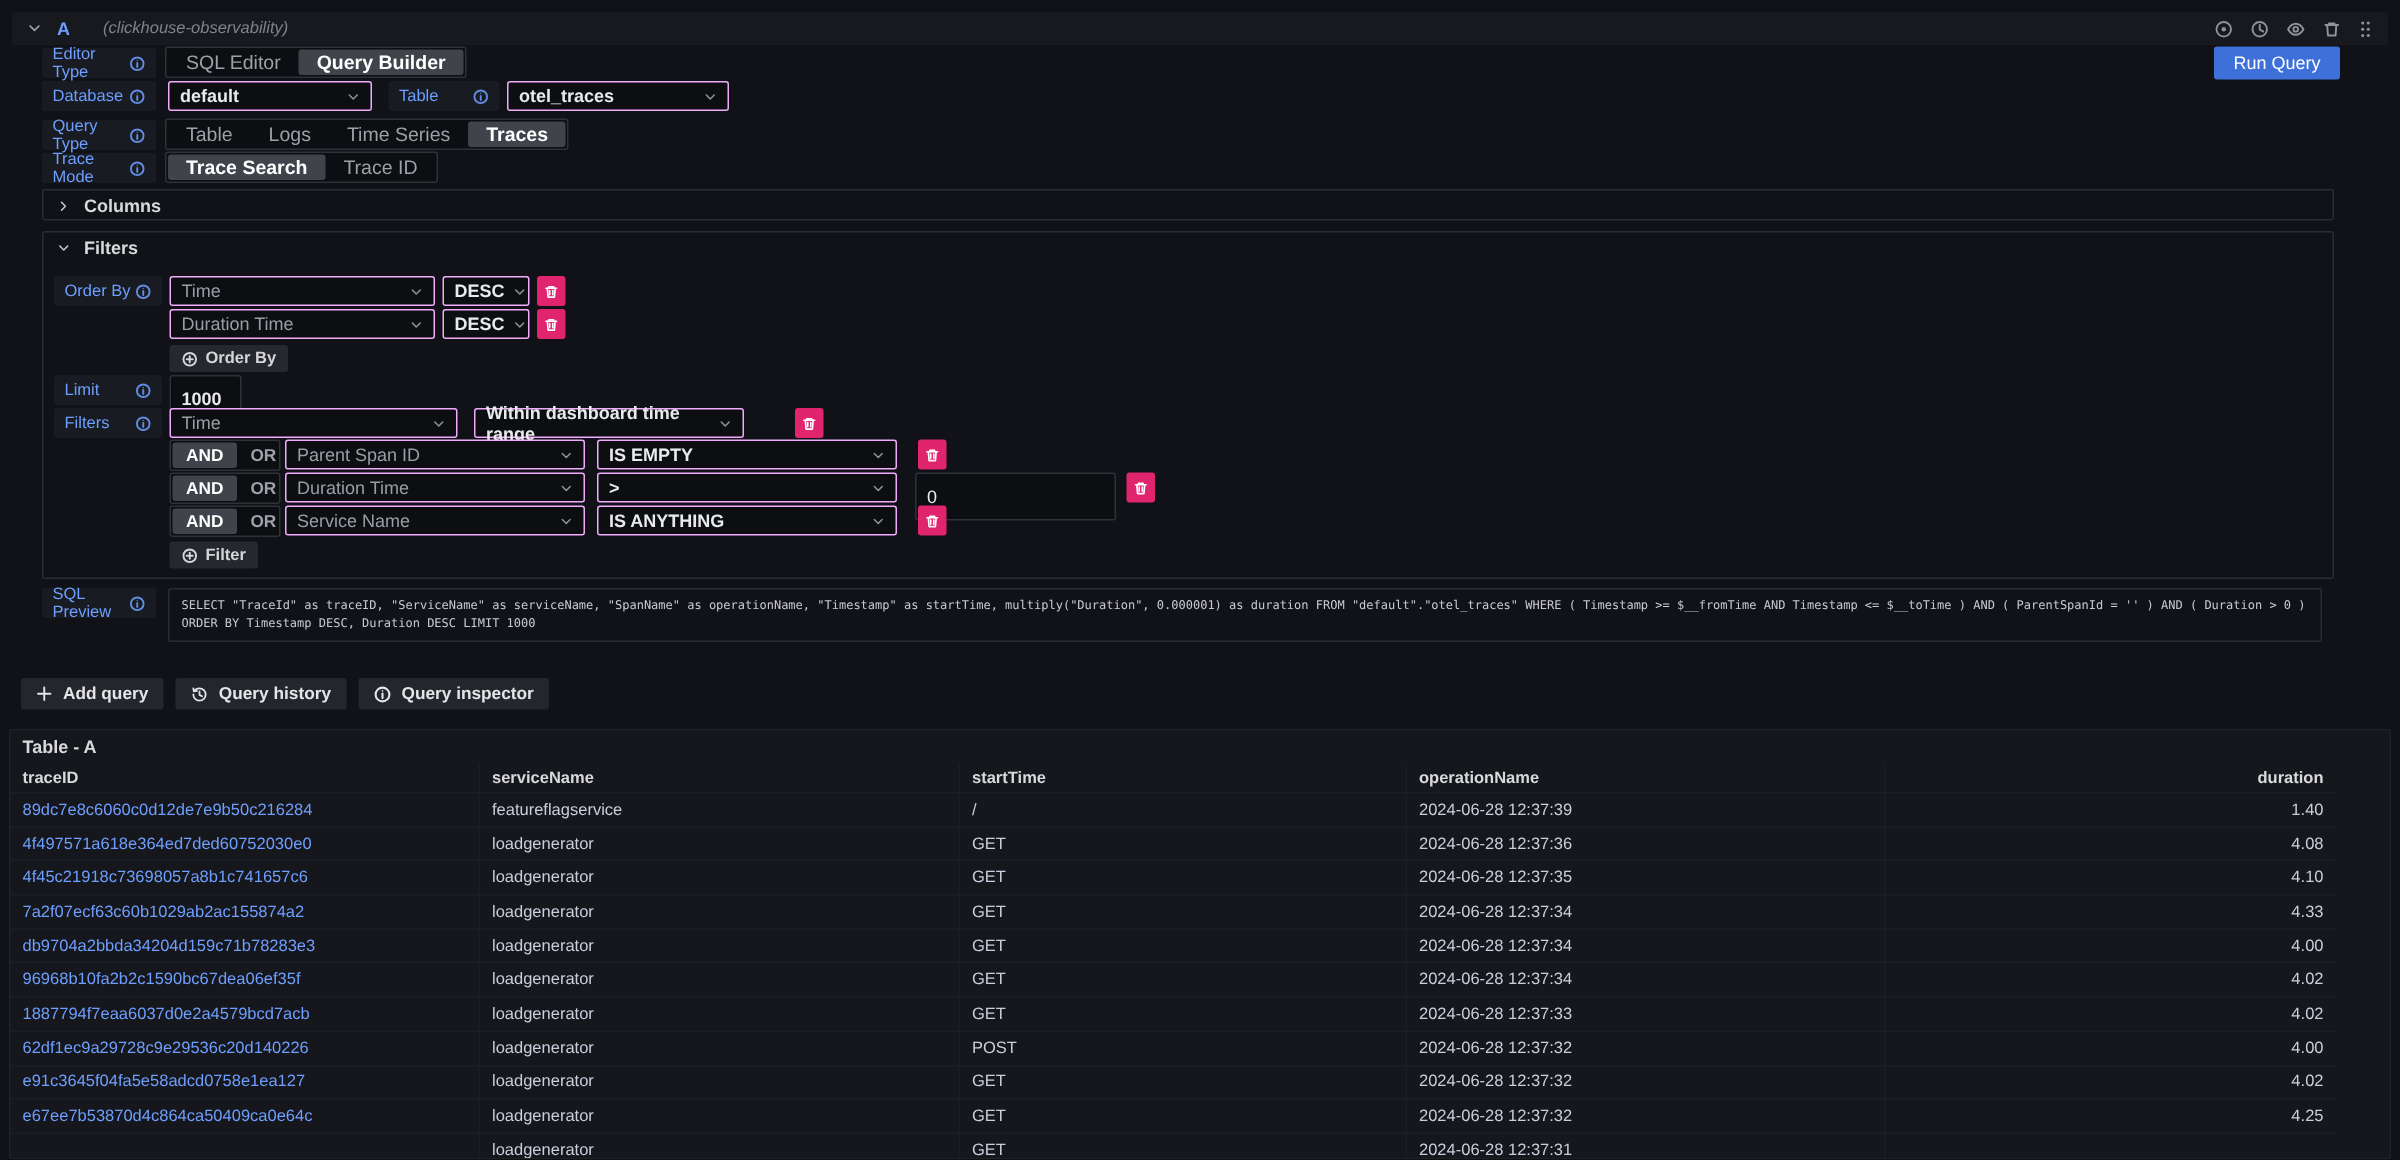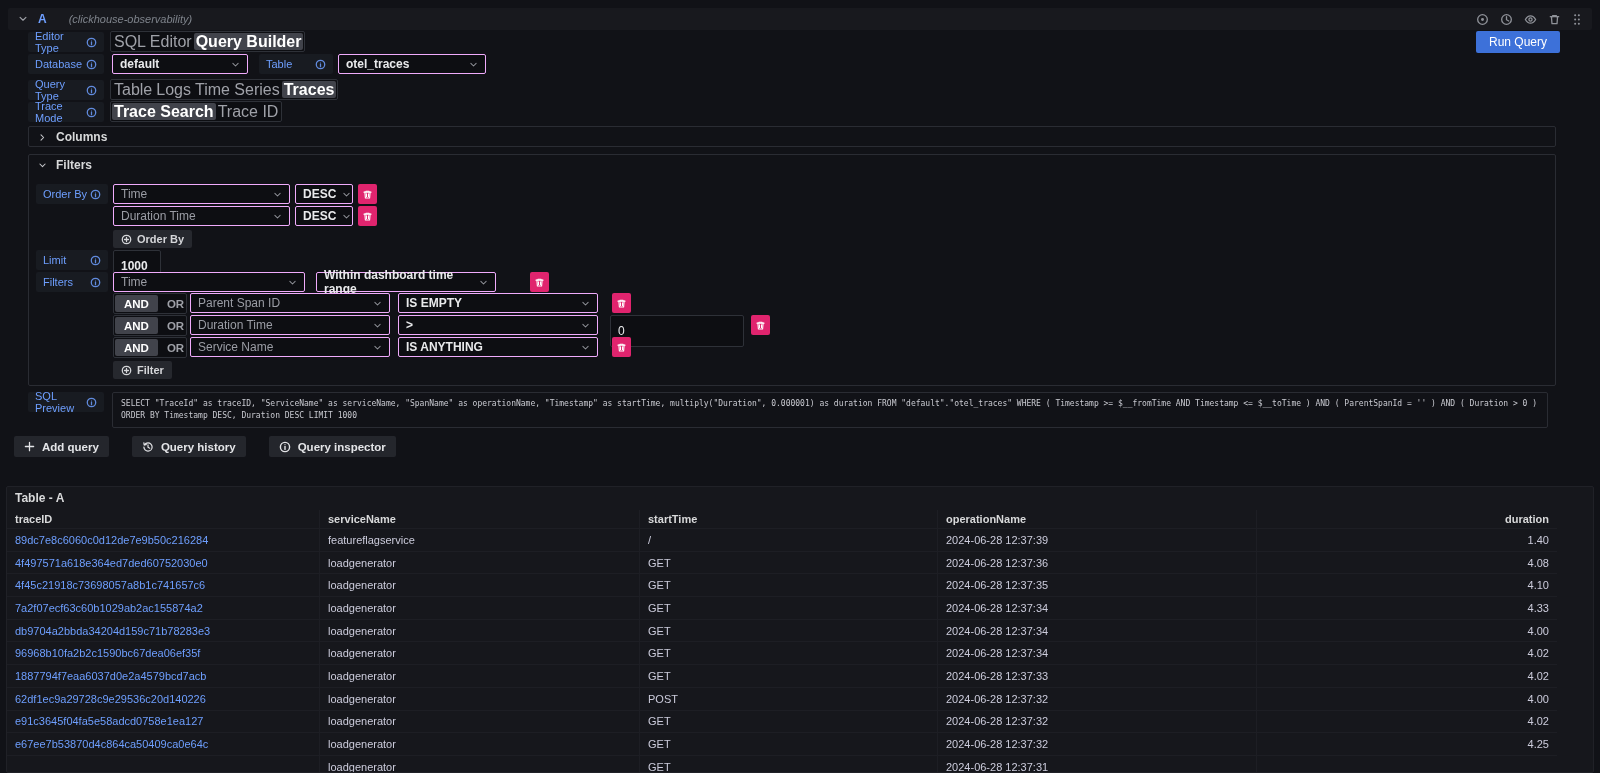--- a/index.html
+++ b/index.html
@@ -31,39 +31,39 @@
        font-size:12px;color:#d8d9dc;cursor:pointer}
   .sel .ph{color:#9b9da5}
   .sel .b{font-weight:600;color:#e9eaec}
   .caret{color:#8e9097;margin-left:6px}
   .inp{position:absolute;height:32px;background:#0d0e12;border:1px solid #2e3138;border-radius:2px;
        padding:0 7px;box-sizing:border-box;font-size:12px;font-weight:600;color:#e9eaec;font-family:inherit;outline:none}
 
   
   .rgroup{position:absolute;height:21px;background:#0d0e12;border:1px solid #2e3138;border-radius:2px;
           display:flex;align-items:stretch;box-sizing:border-box;padding:1px}
-  .ropt{display:flex;align-items:center;padding:0 2px;font-size:16px;color:#9fa1a8;border-radius:2px;cursor:pointer;white-space:nowrap}
+  .ropt{display:flex;align-items:center;padding:0 12px;font-size:13px;color:#9fa1a8;border-radius:2px;cursor:pointer;white-space:nowrap}
   .ropt.active{background:#41434b;color:#fff;font-weight:700}
   .rgroup.small .ropt{padding:0 9px;font-size:11.5px;font-weight:600}
 
   .trash{position:absolute;width:19px;height:20px;background:#e0246e;border:none;border-radius:2px;
          display:flex;align-items:center;justify-content:center;color:#fff;padding:0;cursor:pointer}
 
   .btn-ghost{position:absolute;height:18px;background:#26282e;border:none;border-radius:2px;padding:0 8px;
              color:#d5d6d9;font-size:11px;font-weight:600;display:flex;align-items:center;gap:5px;
              font-family:inherit;cursor:pointer}
 
   .cbox{position:absolute;border:1px solid #2a2c33;border-radius:2px;box-sizing:border-box}
   .cbox-head{position:absolute;display:flex;gap:9px;align-items:center;color:#d8d9da;font-size:12px;font-weight:700}
   .cbox-head .chev{color:#c6c7cb}
 
   .sqlbox{position:absolute;border:1px solid #2a2c33;border-radius:2px;padding:5px 8px;box-sizing:border-box;
           font-family:"DejaVu Sans Mono",monospace;font-size:8px;line-height:12px;color:#c9cad1;word-break:break-all}
 
-  .footerbar{position:absolute;left:14px;top:436px;display:flex;gap:23px}
+  .footerbar{position:absolute;left:14px;top:452px;display:flex;gap:8px}
   .footer-btn{background:#24262c;border:none;border-radius:2px;height:21px;padding:0 10px;color:#e4e5e8;
               font-size:11.5px;font-weight:600;display:flex;align-items:center;gap:7px;font-family:inherit;cursor:pointer}
 
   
   .panel{position:absolute;left:6px;top:486px;width:1588px;height:287px;background:#16171c;
          border:1px solid #202127;border-radius:2px;box-sizing:border-box;overflow:hidden}
   .ptitle{position:absolute;left:8px;top:4px;font-size:12px;font-weight:600;color:#d8d9da}
   .tgrid{position:absolute;left:0;top:23px;width:1550px}
   .trow{display:grid;grid-template-columns:312px 320px 298px 319px 301px;align-items:center;height:22.7px;
         border-bottom:1px solid #1d1e24;box-sizing:border-box}

